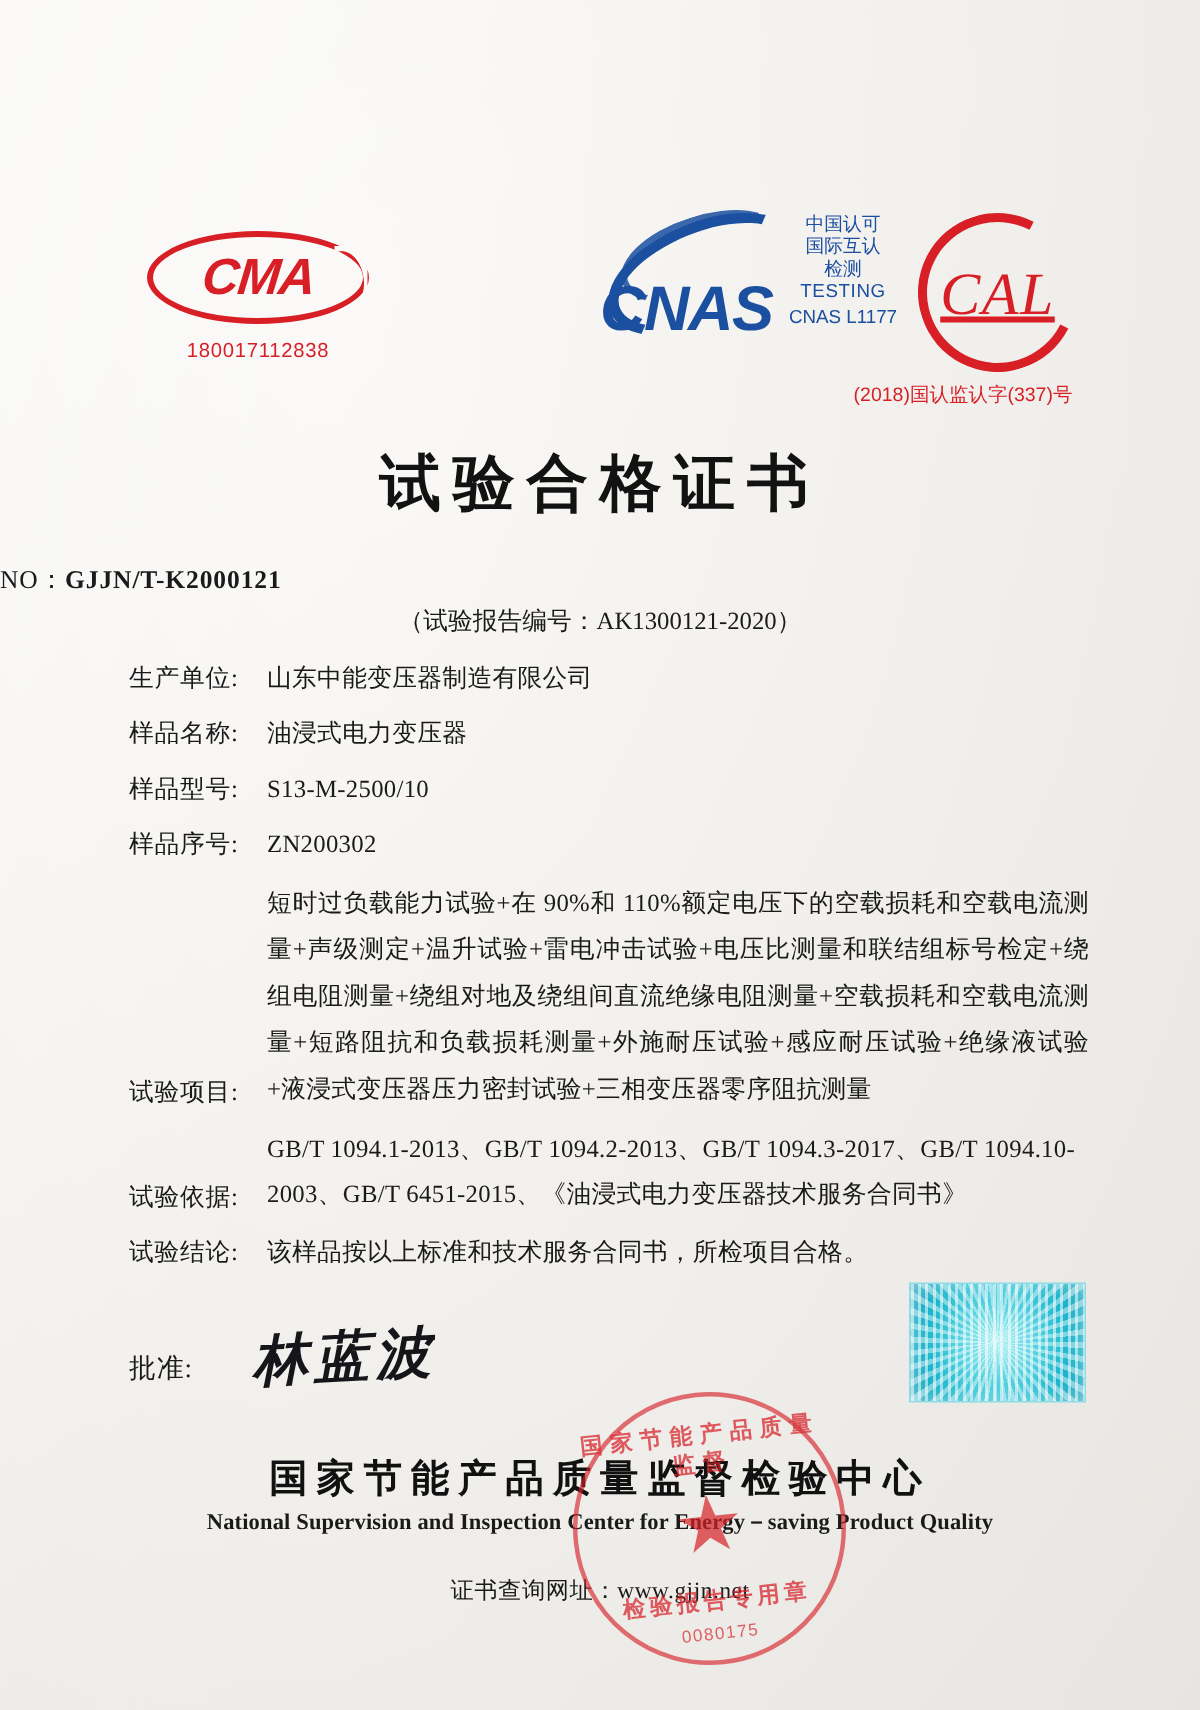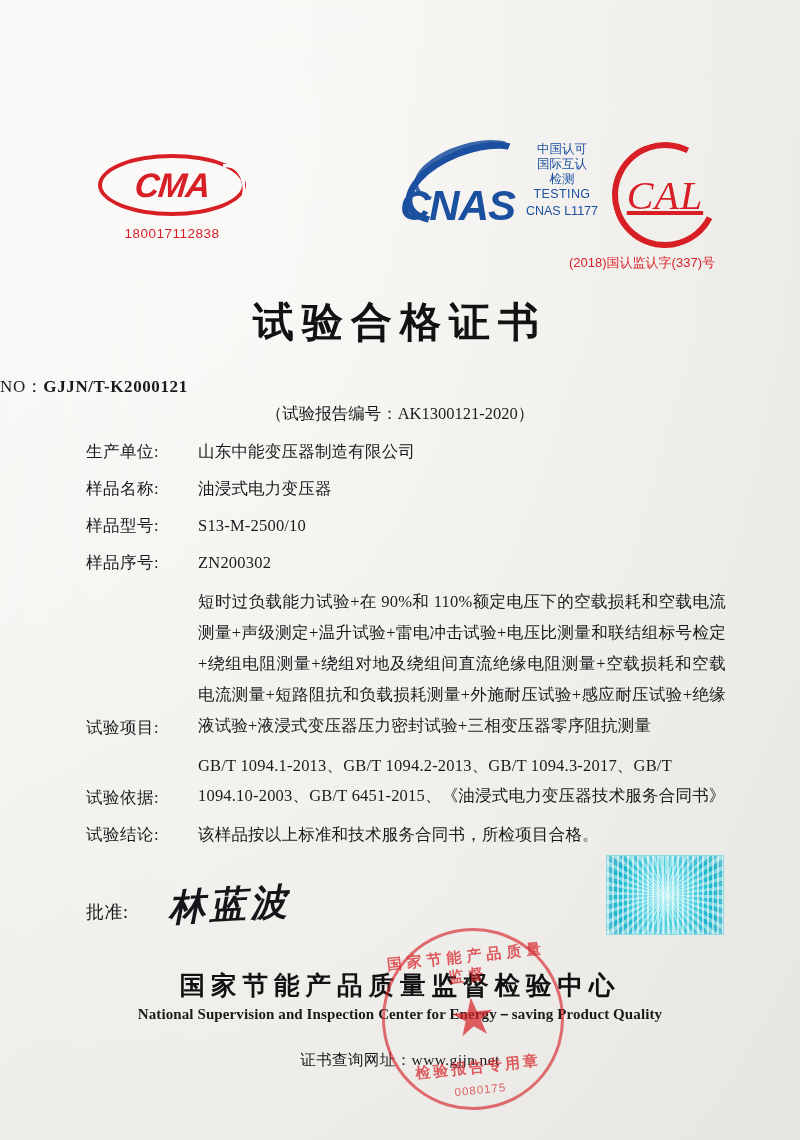--- a/index.html
+++ b/index.html
@@ -259,21 +259,20 @@
     line-height: 27px;
   }
   .row .lbl {
     width: 92px;
     flex: 0 0 92px;
     letter-spacing: 0.5px;
   }
   .row .val {
     flex: 1;
     letter-spacing: 0.2px;
-    margin-left: 20px;
   }
   .row.items .val { line-height: 31px; text-align: justify; }
   .row.basis { margin-top: 2px; }
   .row.basis .val { line-height: 30px; }
   .row.conclusion { margin-top: 2px; }
   .row.issue { margin-top: -4px; }
 
   
   .holo {
     position: absolute;

